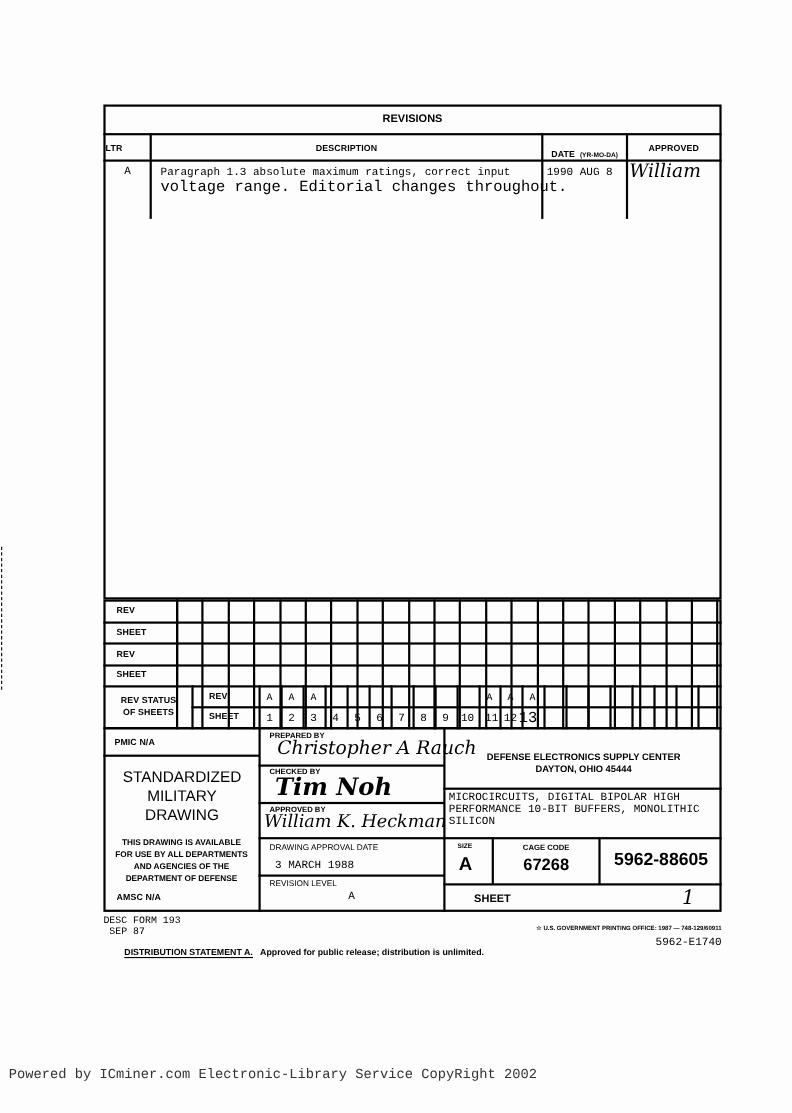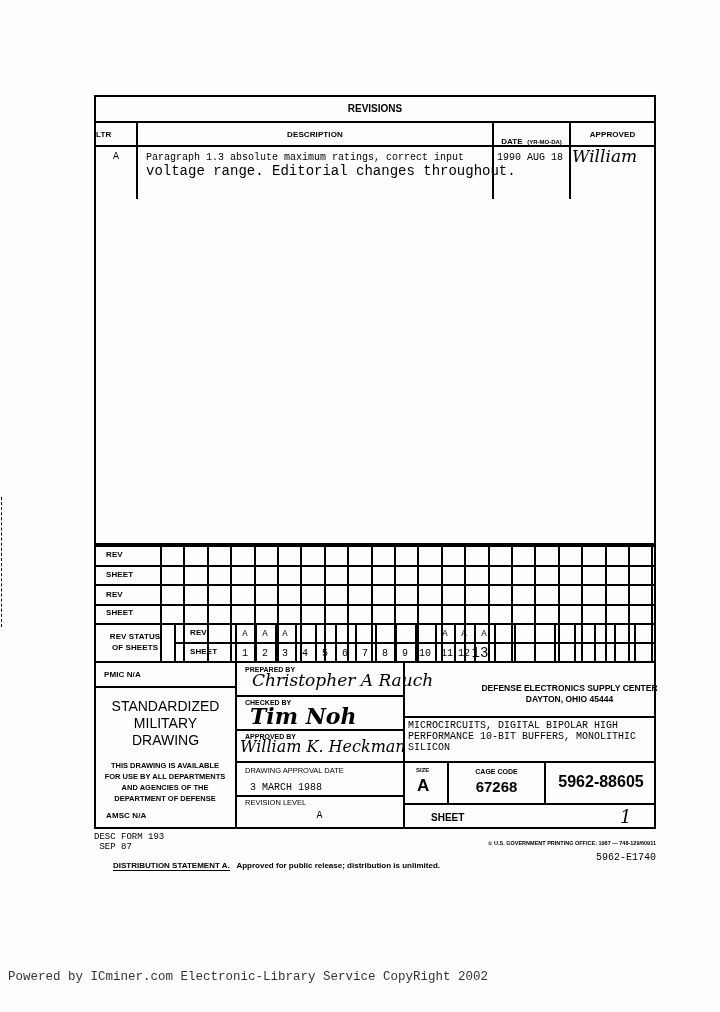--- a/index.html
+++ b/index.html
@@ -29,21 +29,21 @@
 <div class="abs lbl" style="left:138px; top:130px; width:354px; text-align:center;">DESCRIPTION</div>
 <div class="abs" style="left:494px; top:130px; width:75px; text-align:center; white-space:nowrap;">
   <span class="lbl">DATE</span>
   <span style="font-size:6px; font-weight:bold;">(YR-MO-DA)</span>
 </div>
 <div class="abs lbl" style="left:571px; top:130px; width:83px; text-align:center;">APPROVED</div>
 
 <div class="abs mono" style="left:96px; top:151px; width:40px; text-align:center; font-size:10px;">A</div>
 <div class="abs mono" style="left:146px; top:152px; font-size:10px; white-space:nowrap;">Paragraph 1.3 absolute maximum ratings, correct input</div>
 <div class="abs mono" style="left:146px; top:163px; font-size:14px; white-space:nowrap;">voltage range.  Editorial changes throughout.</div>
-<div class="abs mono" style="left:497px; top:152px; font-size:10px; white-space:nowrap;">1990 AUG 18</div>
+<div class="abs mono" style="left:497px; top:152px; font-size:10px; white-space:nowrap;">1990 AUG 8</div>
 <div class="abs sig" style="left:572px; top:146px; font-size:17px;">William</div>
 
 <div class="abs b" style="left:94px; top:545px; width:562px; height:118px;"></div>
 <div class="hl" style="left:94px; top:565px; width:562px;"></div>
 <div class="hl" style="left:94px; top:584px; width:562px;"></div>
 <div class="hl" style="left:94px; top:604px; width:562px;"></div>
 <div class="hl" style="left:94px; top:623px; width:562px;"></div>
 <div class="hl" style="left:174px; top:642px; width:482px;"></div>
 <div class="vl" style="left:160px; top:545px; height:80px;"></div>
 <div class="vl" style="left:174px; top:623px; height:40px;"></div>
@@ -179,21 +179,21 @@
 <div class="abs sig" style="left:252px; top:670px; font-size:17px;">Christopher A Rauch</div>
 <div class="abs" style="left:245px; top:699px; font-size:7px; font-weight:bold;">CHECKED BY</div>
 <div class="abs sig" style="left:250px; top:703px; font-size:22px; font-weight:bold;">Tim Noh</div>
 <div class="abs" style="left:245px; top:733px; font-size:7px; font-weight:bold;">APPROVED BY</div>
 <div class="abs sig" style="left:240px; top:737px; font-size:16px;">William K. Heckman</div>
 <div class="abs" style="left:245px; top:766px; font-size:7.5px;">DRAWING APPROVAL DATE</div>
 <div class="abs mono" style="left:250px; top:782px; font-size:10px;">3 MARCH 1988</div>
 <div class="abs" style="left:245px; top:798px; font-size:7.5px;">REVISION LEVEL</div>
 <div class="abs mono" style="left:235px; top:810px; width:169px; text-align:center; font-size:10px;">A</div>
 
-<div class="abs bold" style="left:405px; top:683px; width:251px; text-align:center; font-size:8.5px; line-height:11px;padding-left:39px;">
+<div class="abs bold" style="left:405px; top:683px; width:251px; text-align:center; font-size:8.5px; line-height:11px;">
   <span>DEFENSE ELECTRONICS SUPPLY CENTER</span><br>
   <span>DAYTON, OHIO 45444</span>
 </div>
 <div class="abs mono" style="left:408px; top:720px; font-size:10px; line-height:11px; white-space:nowrap;">
   <span>MICROCIRCUITS, DIGITAL BIPOLAR HIGH</span><br>
   <span>PERFORMANCE 10-BIT BUFFERS, MONOLITHIC</span><br>
   <span>SILICON</span>
 </div>
 <div class="abs" style="left:416px; top:767px; font-size:6px; font-weight:bold;">SIZE</div>
 <div class="abs bold" style="left:417px; top:776px; font-size:17px;">A</div>

